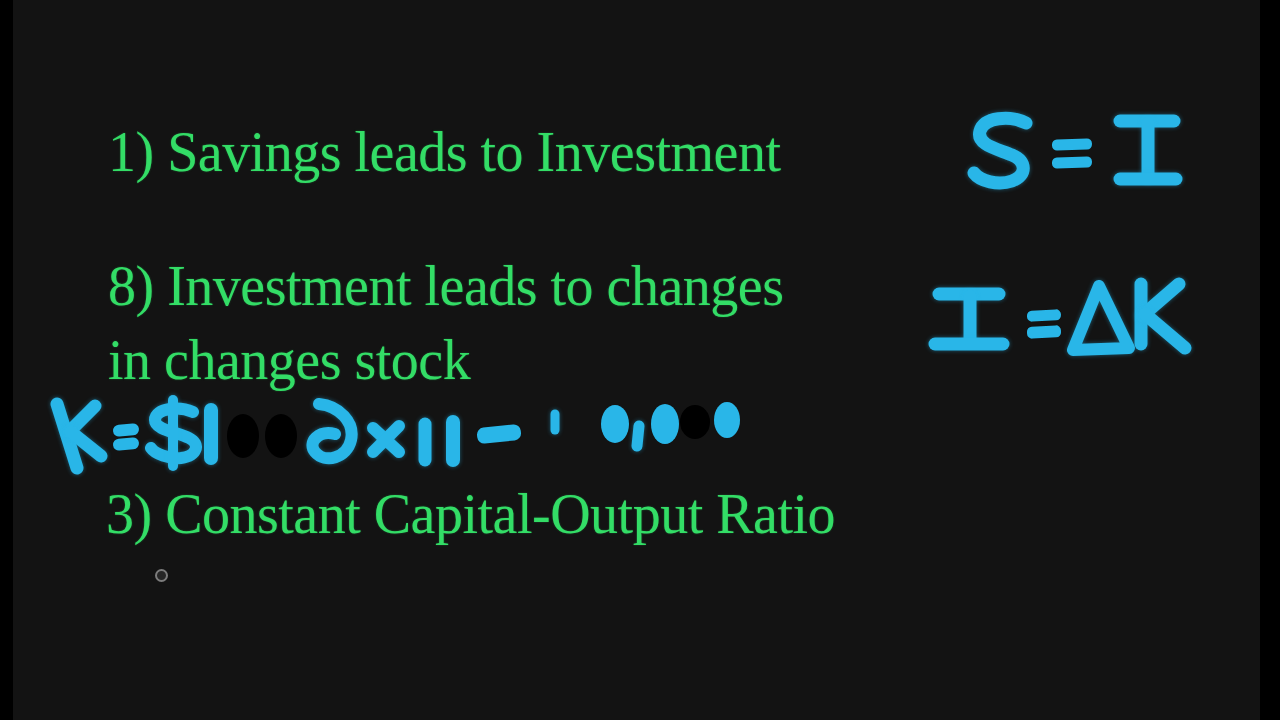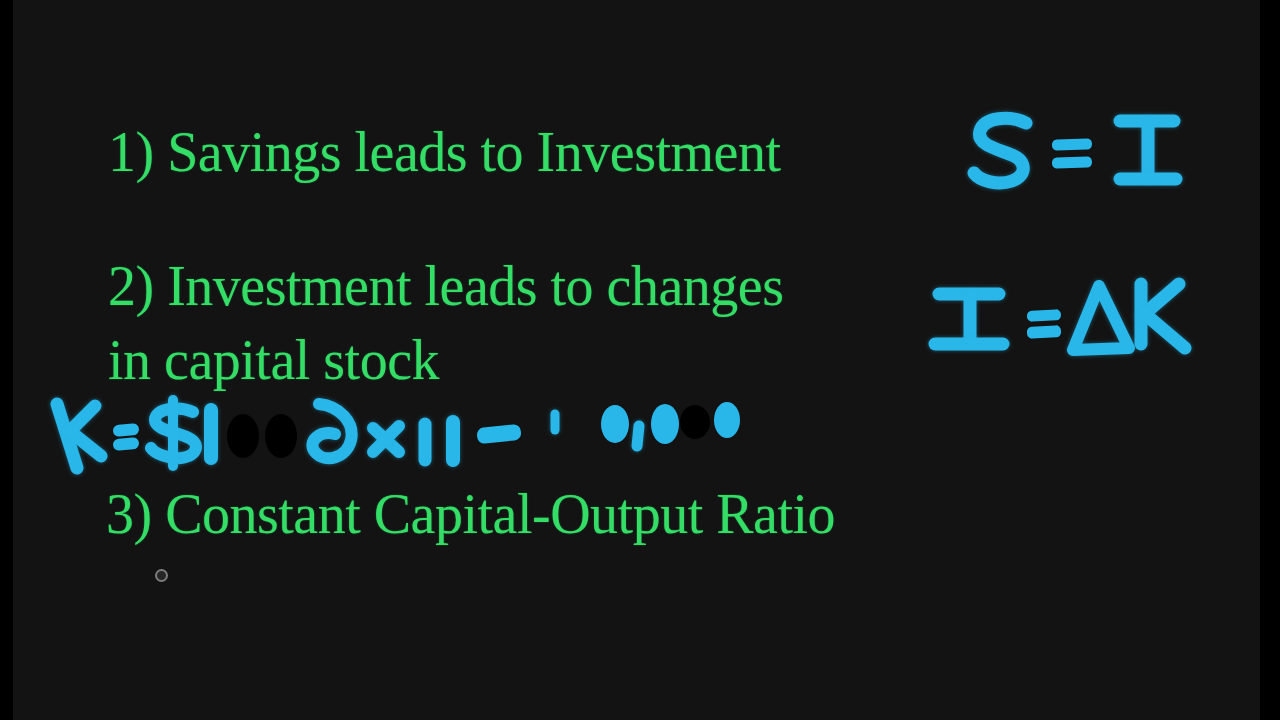--- a/index.html
+++ b/index.html
@@ -67,23 +67,23 @@
   }
 </style>
 </head>
 <body>
 
 <div id="slide">
   <div id="canvas">
 
     <div class="slide-line" id="line-1">1) Savings leads to Investment</div>
 
-    <div class="slide-line" id="line-2">2) Investment leads to changes</div>
+    <div class="slide-line" id="line-2">8) Investment leads to changes</div>
 
-    <div class="slide-line" id="line-2b">in capital stock</div>
+    <div class="slide-line" id="line-2b">in changes stock</div>
 
     <div class="slide-line" id="line-3">3) Constant Capital-Output Ratio</div>
 
     <div class="ink" id="ink-si" title="S = I">
       <svg viewBox="0 0 225 95" width="225" height="95" aria-hidden="true">
 
         <path d="M 58 18 C 42 10, 16 12, 12 26 C 8 40, 30 44, 44 50 C 58 56, 60 70, 44 76 C 30 81, 12 76, 6 68" stroke-width="13"></path>
 
         <rect class="blob" x="84" y="34" width="40" height="11" rx="5" transform="rotate(-2 104 40)"></rect>
         <rect class="blob" x="84" y="52" width="40" height="11" rx="5" transform="rotate(-2 104 58)"></rect>

